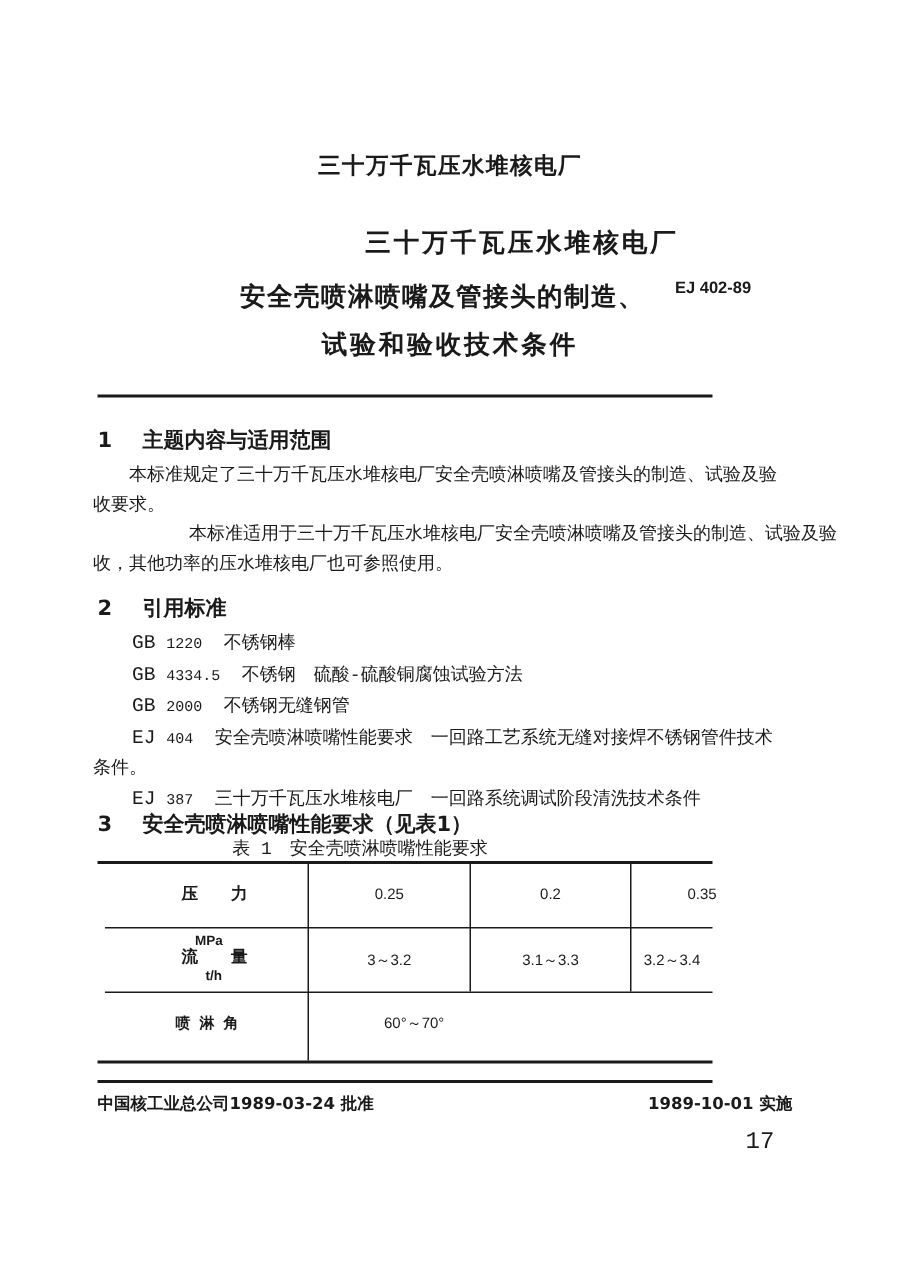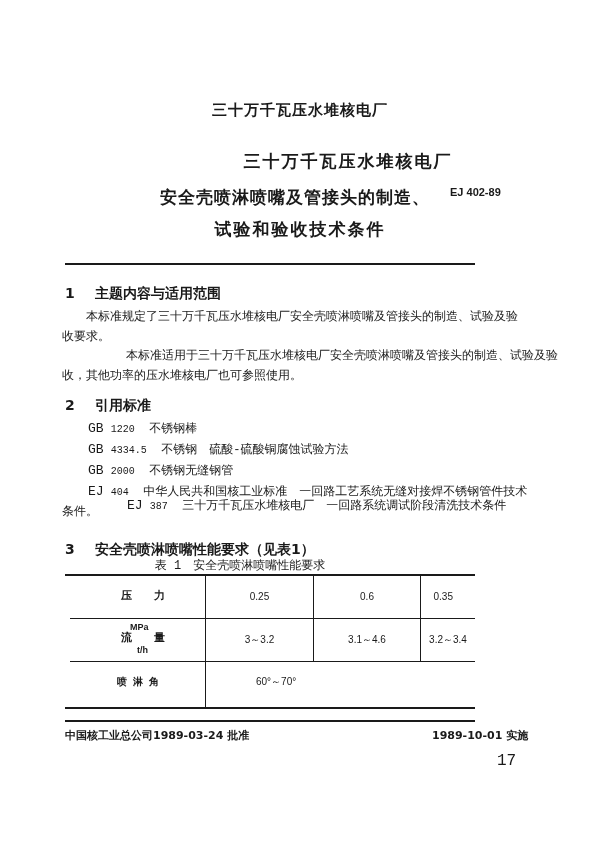--- a/index.html
+++ b/index.html
@@ -74,24 +74,24 @@
     <span>不锈钢　硫酸-硫酸铜腐蚀试验方法</span>
   </div>
   <div class="abs ref serif" style="left:88px; top:462px;">
     <span class="code">GB</span>
     <span class="num">2000</span>&nbsp;
     <span>不锈钢无缝钢管</span>
   </div>
   <div class="abs ref serif" style="left:88px; top:483px;">
     <span class="code">EJ</span>
     <span class="num">404</span>&nbsp;
-    <span>中华人民共和国核工业标准　一回路工艺系统无缝对接焊不锈钢管件技术</span>
+    <span>安全壳喷淋喷嘴性能要求　一回路工艺系统无缝对接焊不锈钢管件技术</span>
   </div>
   <div class="abs ref serif" style="left:62px; top:503px;">条件。</div>
-  <div class="abs ref serif" style="left:88px; top:497px;margin-left:39px;">
+  <div class="abs ref serif" style="left:88px; top:524px;">
     <span class="code">EJ</span>
     <span class="num">387</span>&nbsp;
     <span>三十万千瓦压水堆核电厂　一回路系统调试阶段清洗技术条件</span>
   </div>
 
   <div class="abs bold-sans sec-h" style="left:65px; top:541px;">
     <span class="sec-num">3</span><span>安全壳喷淋喷嘴性能要求（见表1）</span>
   </div>
 
   <div id="tbl-caption" class="abs serif">表 1　安全壳喷淋喷嘴性能要求</div>
@@ -101,27 +101,27 @@
     <div class="tline" style="left:70px; width:405px; top:618px; height:1px;"></div>
     <div class="tline" style="left:70px; width:405px; top:661px; height:1px;"></div>
     <div class="tline" style="left:65px; width:410px; top:707px; height:2px;"></div>
     <div class="tline" style="left:205px; width:1px; top:576px; height:131px;"></div>
     <div class="tline" style="left:313px; width:1px; top:576px; height:85px;"></div>
     <div class="tline" style="left:420px; width:1px; top:576px; height:85px;"></div>
 
     <div class="hdr-main serif" style="left:121px; top:588px;">压　　力</div>
     <div class="hdr-unit mono" style="left:130px; top:602px;margin-top:20px;">MPa</div>
     <div class="tcell mono" style="left:206px; width:107px; top:591px;">0.25</div>
-    <div class="tcell mono" style="left:314px; width:106px; top:591px;">0.6</div>
-    <div class="tcell mono" style="left:399px; width:54px; top:591px;text-align:right;">0.35</div>
+    <div class="tcell mono" style="left:314px; width:106px; top:591px;">0.2</div>
+    <div class="tcell mono" style="left:441px; width:54px; top:591px;">0.35</div>
 
     <div class="hdr-main serif" style="left:121px; top:630px;">流　　量</div>
     <div class="hdr-unit mono" style="left:137px; top:645px;">t/h</div>
     <div class="tcell mono" style="left:206px; width:107px; top:633px;">3～3.2</div>
-    <div class="tcell mono" style="left:314px; width:106px; top:633px;">3.1～4.6</div>
+    <div class="tcell mono" style="left:314px; width:106px; top:633px;">3.1～3.3</div>
     <div class="tcell mono" style="left:421px; width:54px; top:633px;">3.2～3.4</div>
 
     <div class="hdr-main serif" style="left:117px; top:675px; font-size:10px;">喷 淋 角</div>
     <div class="tcell mono" style="left:256px; top:675px;">60°～70°</div>
   </div>
 
   <div id="bottom-rule" class="rule"></div>
   <div id="approve" class="abs bold-sans">中国核工业总公司1989-03-24 批准</div>
   <div id="impl" class="abs bold-sans">1989-10-01 实施</div>
   <div id="page-num" class="abs serif">17</div>

